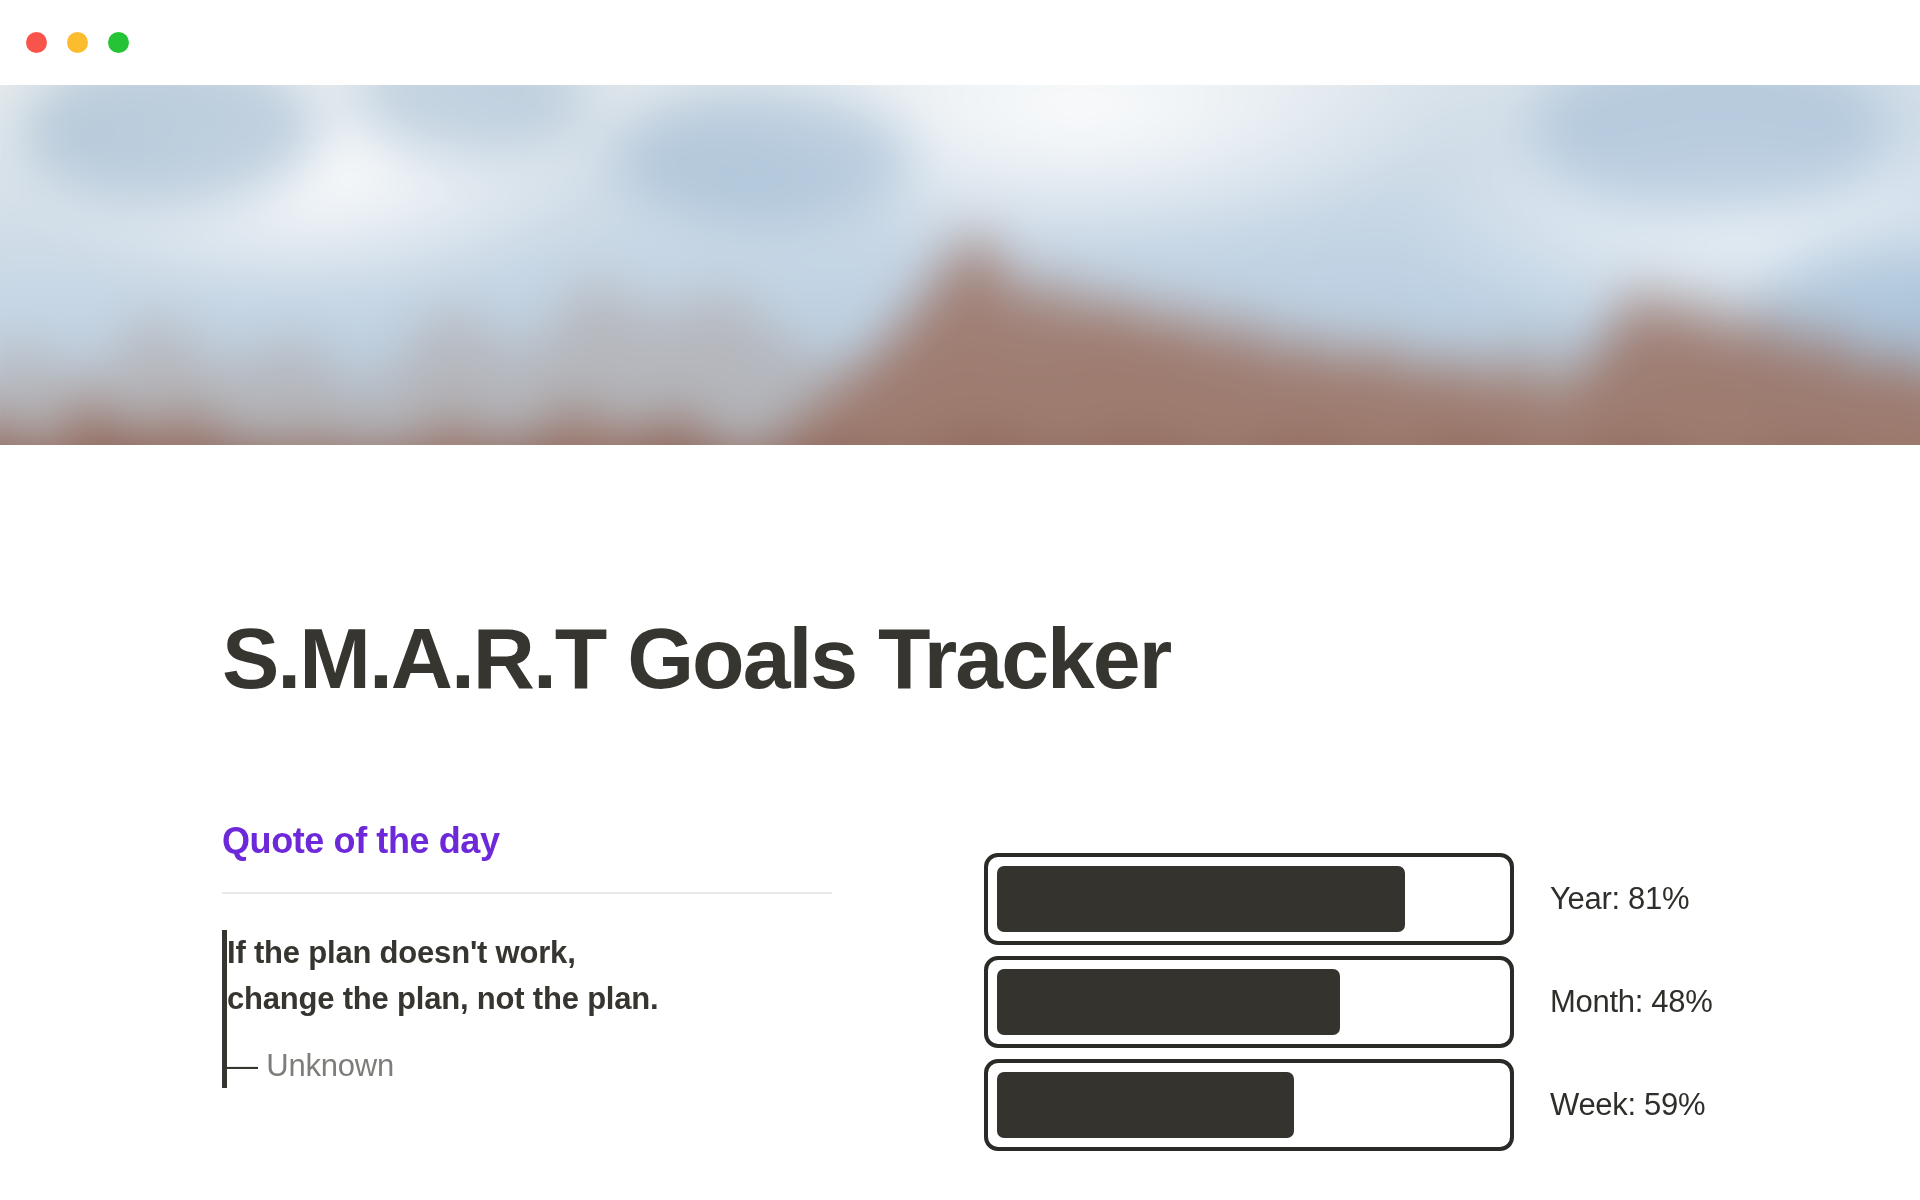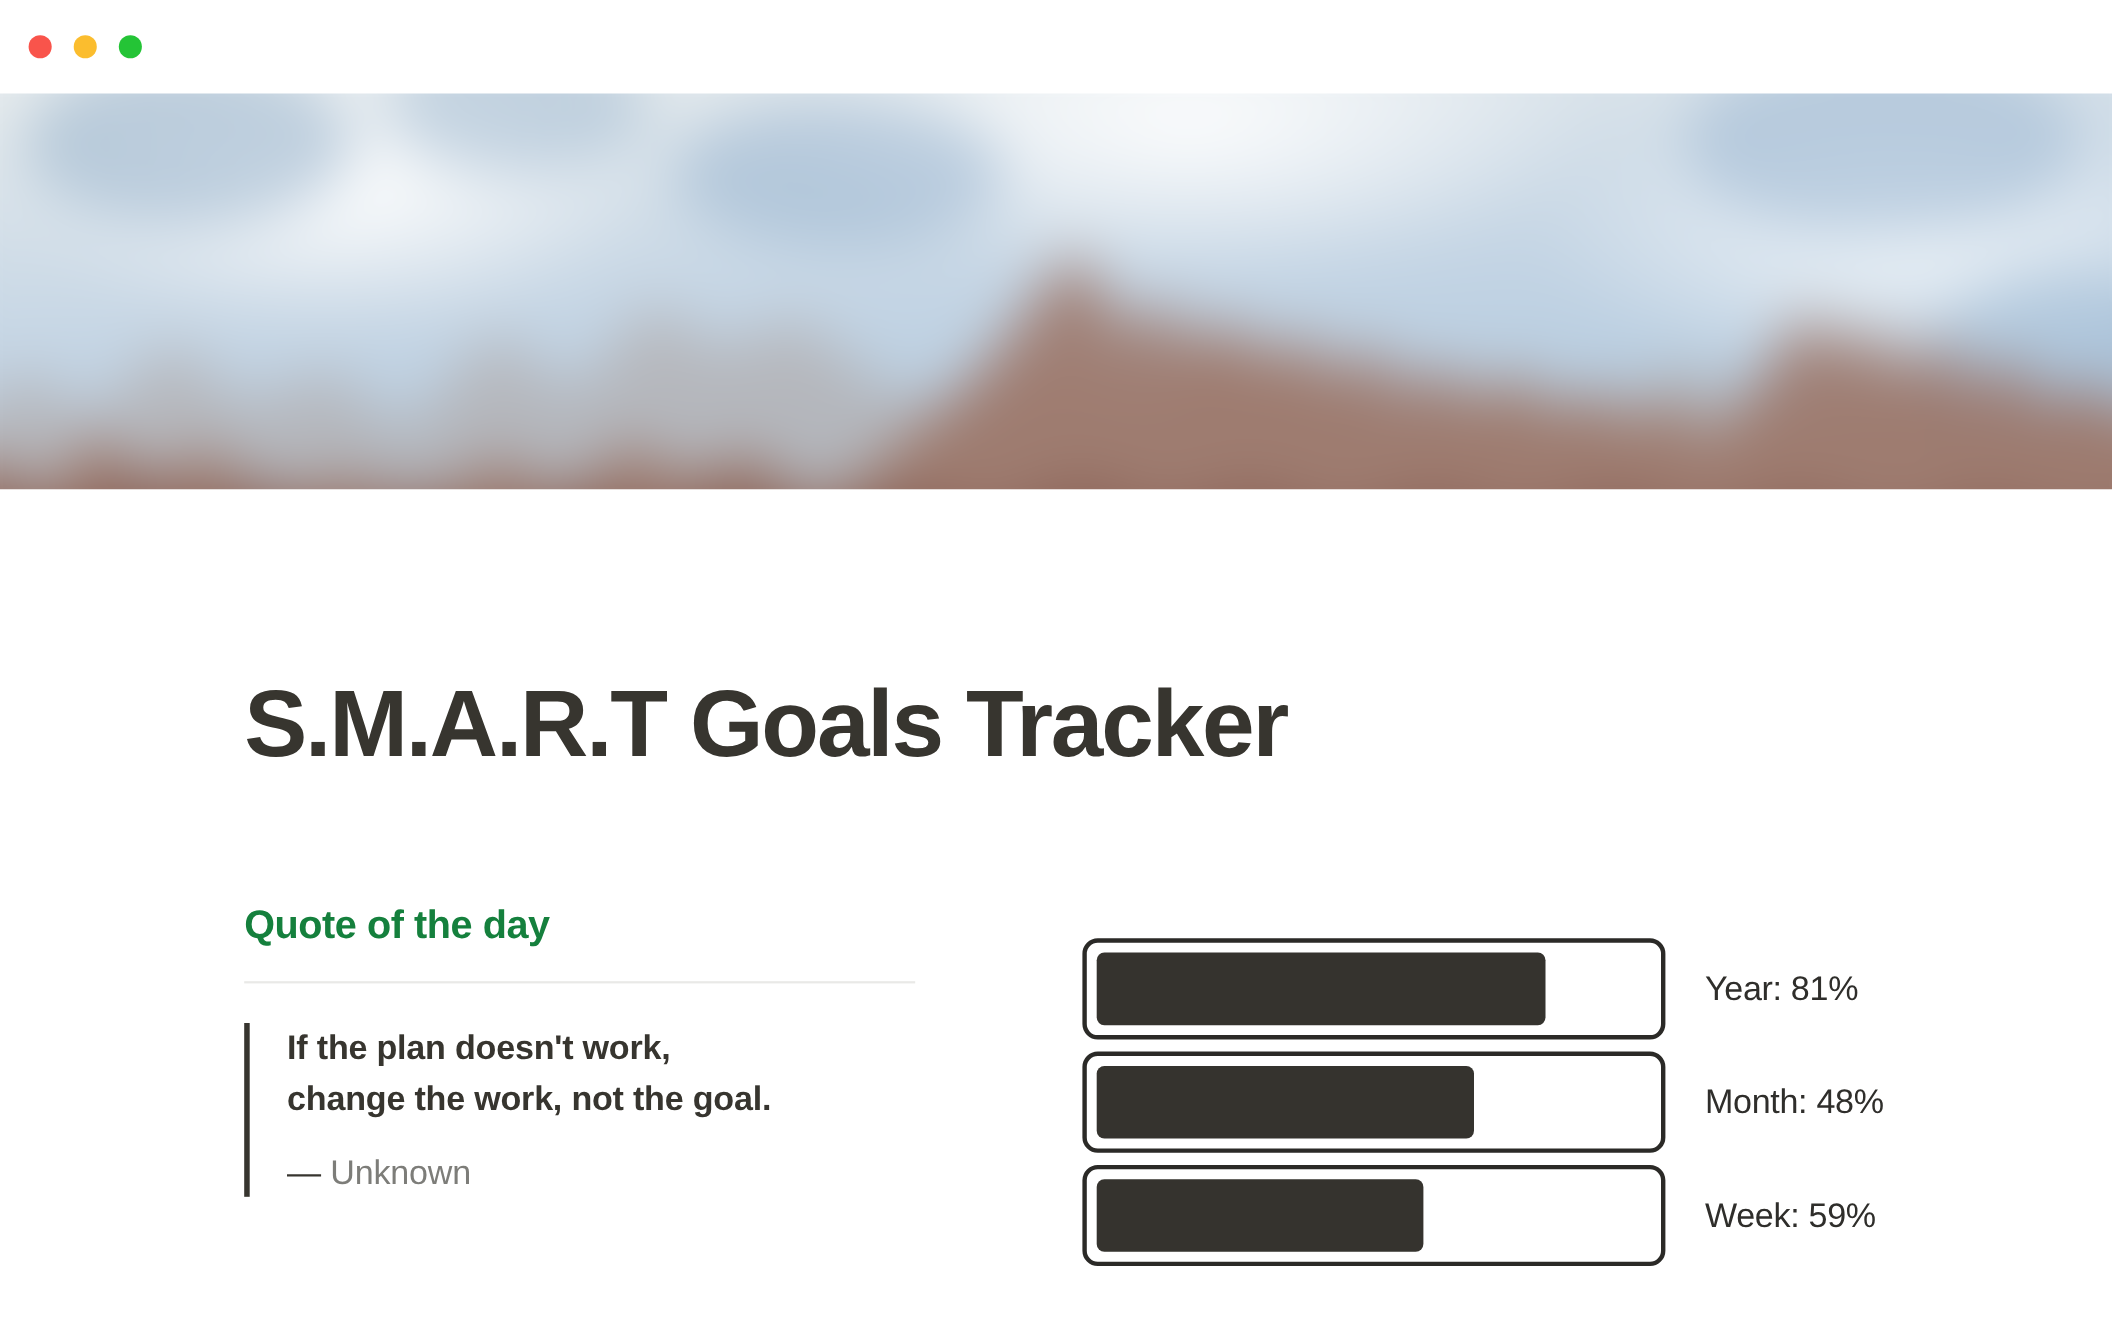--- a/index.html
+++ b/index.html
@@ -85,32 +85,31 @@
 
   
   .quote-col{
     position:absolute;
     left:222px; top:375px;
     width:620px;
   }
   .quote-heading{
     font-size:36px;
     font-weight:700;
-    color:#15803d;
+    color:#6d28d9;
     letter-spacing:-.4px;
     line-height:1.15;
   }
   .quote-divider{
     margin-top:31px;
     width:610px; height:2px;
     background:#e9e9e7;
   }
   .quote-block{
     margin-top:36px;
-    padding-left:34px;
     border-left:5px solid #37352f;
   }
   .quote-text{
     font-size:31px;
     font-weight:700;
     color:#37352f;
     line-height:1.46;
     letter-spacing:-.2px;
   }
   .quote-attrib{
@@ -220,21 +219,21 @@
 
   <h1 class="page-title">S.M.A.R.T Goals Tracker</h1>
 
   <div class="quote-col">
     <div class="quote-heading">Quote of the day</div>
 
     <div class="quote-divider"></div>
 
     <div class="quote-block">
       <div class="quote-text">If the plan doesn't work,</div>
-      <div class="quote-text">change the work, not the goal.</div>
+      <div class="quote-text">change the plan, not the plan.</div>
       <div class="quote-attrib">
         <span class="dash">—</span>
         <span>Unknown</span>
       </div>
     </div>
   </div>
 
   <div class="progress-col">
 
     <div class="progress-row">

